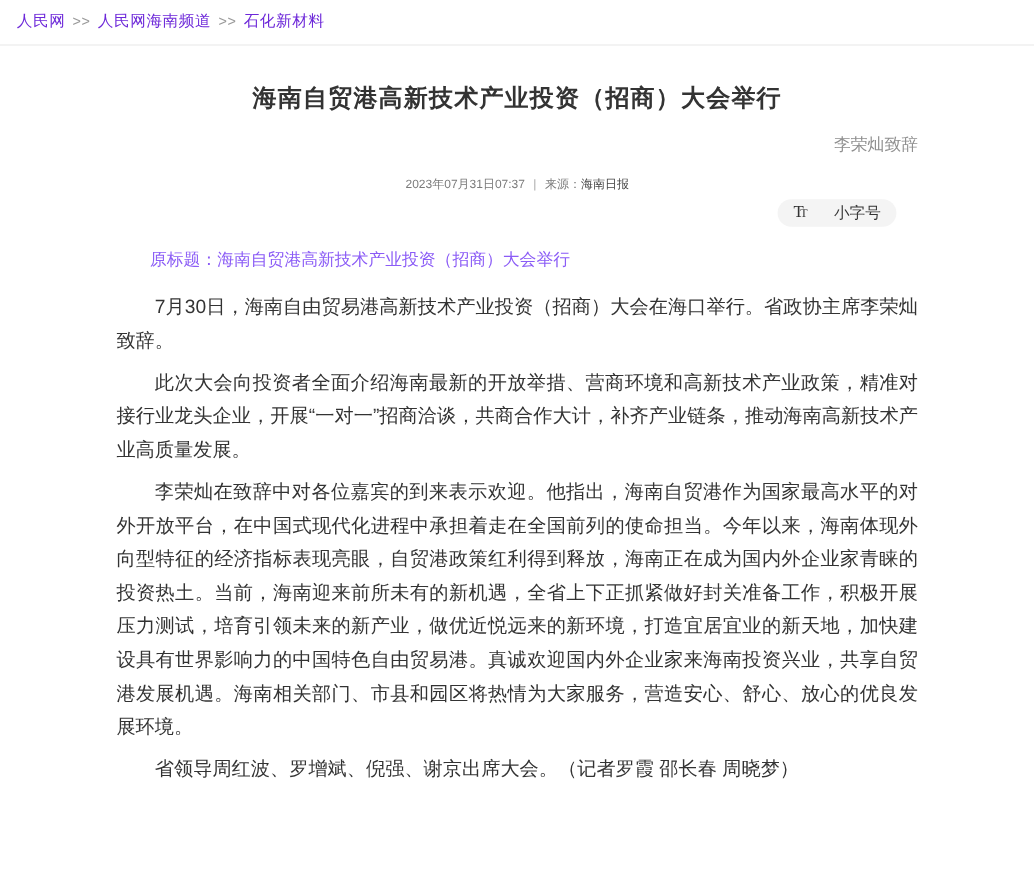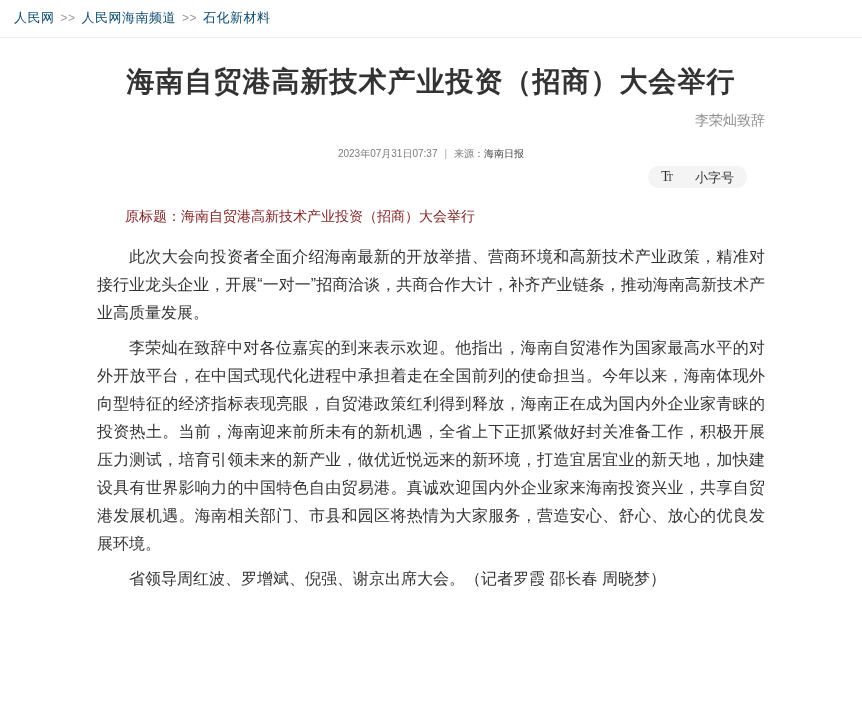--- a/index.html
+++ b/index.html
@@ -14,21 +14,21 @@
   }
 
   
   .breadcrumb {
     padding: 9px 14px 10px;
     font-size: 13px;
     color: #9a9a9a;
     letter-spacing: 0.5px;
   }
   .breadcrumb a {
-    color: #0c4a6e;
+    color: #6d28d9;
     text-decoration: none;
     cursor: pointer;
   }
   .breadcrumb .sep {
     color: #9a9a9a;
     margin: 0 6px;
     font-size: 12px;
   }
   .top-divider {
     border: none;
@@ -38,21 +38,21 @@
 
   
   .article-wrap {
     width: 668px;
     margin: 0 auto;
     padding-bottom: 20px;
   }
   h1.article-title {
     margin-top: 27px;
     text-align: center;
-    font-size: 28px;
+    font-size: 20px;
     line-height: 34px;
     font-weight: 700;
     color: #333;
     letter-spacing: 1px;
   }
   .article-subtitle {
     margin-top: 13px;
     text-align: right;
     font-size: 14px;
     color: #8f8f8f;
@@ -87,21 +87,21 @@
     line-height: 1;
   }
   .font-size-btn .t-big { font-size: 14px; font-family: "Liberation Serif", "DejaVu Serif", serif; }
   .font-size-btn .t-small { font-size: 10px; font-family: "Liberation Serif", "DejaVu Serif", serif; margin-left: -3px; }
 
   
   .article-body { margin-top: 12px; }
   .original-title {
     font-size: 14px;
     line-height: 24px;
-    color: #7f1d1d;
+    color: #8b5cf6;
     text-indent: 2em;
     margin-bottom: 15px;
   }
   .article-body p.para {
     font-size: 16px;
     line-height: 28px;
     color: #333;
     text-indent: 2em;
     text-align: justify;
     margin-bottom: 7px;
@@ -127,18 +127,19 @@
 
   <div class="toolbar-row">
     <button class="font-size-btn">
       <span><span class="t-big">T</span><span class="t-small">T</span></span>
       <span>小字号</span>
     </button>
   </div>
 
   <div class="article-body">
     <p class="original-title">原标题：海南自贸港高新技术产业投资（招商）大会举行</p>
+    <p class="para">7月30日，海南自由贸易港高新技术产业投资（招商）大会在海口举行。省政协主席李荣灿致辞。</p>
     <p class="para">此次大会向投资者全面介绍海南最新的开放举措、营商环境和高新技术产业政策，精准对接行业龙头企业，开展“一对一”招商洽谈，共商合作大计，补齐产业链条，推动海南高新技术产业高质量发展。</p>
     <p class="para">李荣灿在致辞中对各位嘉宾的到来表示欢迎。他指出，海南自贸港作为国家最高水平的对外开放平台，在中国式现代化进程中承担着走在全国前列的使命担当。今年以来，海南体现外向型特征的经济指标表现亮眼，自贸港政策红利得到释放，海南正在成为国内外企业家青睐的投资热土。当前，海南迎来前所未有的新机遇，全省上下正抓紧做好封关准备工作，积极开展压力测试，培育引领未来的新产业，做优近悦远来的新环境，打造宜居宜业的新天地，加快建设具有世界影响力的中国特色自由贸易港。真诚欢迎国内外企业家来海南投资兴业，共享自贸港发展机遇。海南相关部门、市县和园区将热情为大家服务，营造安心、舒心、放心的优良发展环境。</p>
     <p class="para">省领导周红波、罗增斌、倪强、谢京出席大会。（记者罗霞 邵长春 周晓梦）</p>
   </div>
 
 </div>
 
 </body></html>

